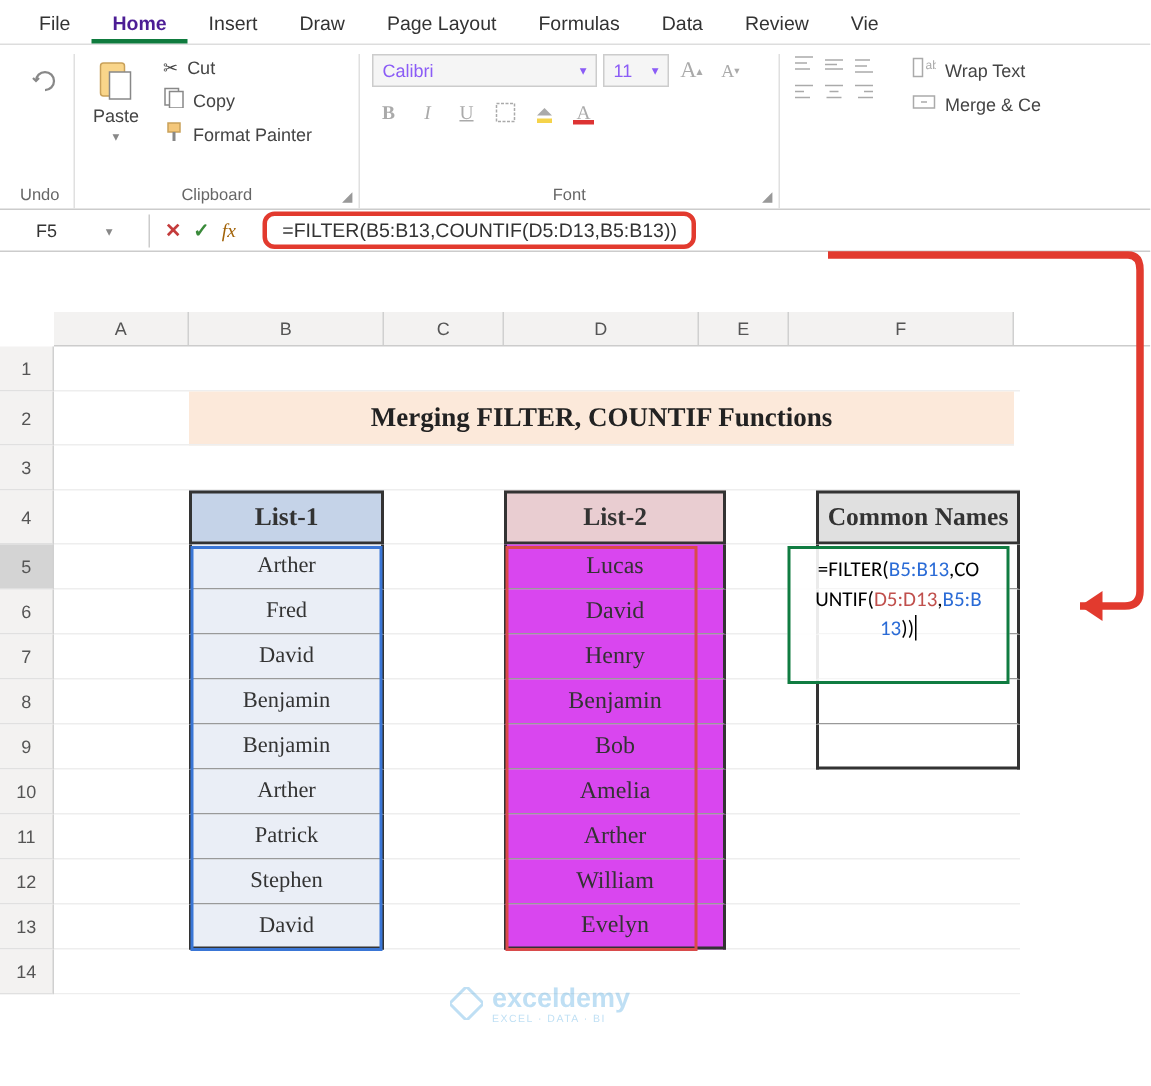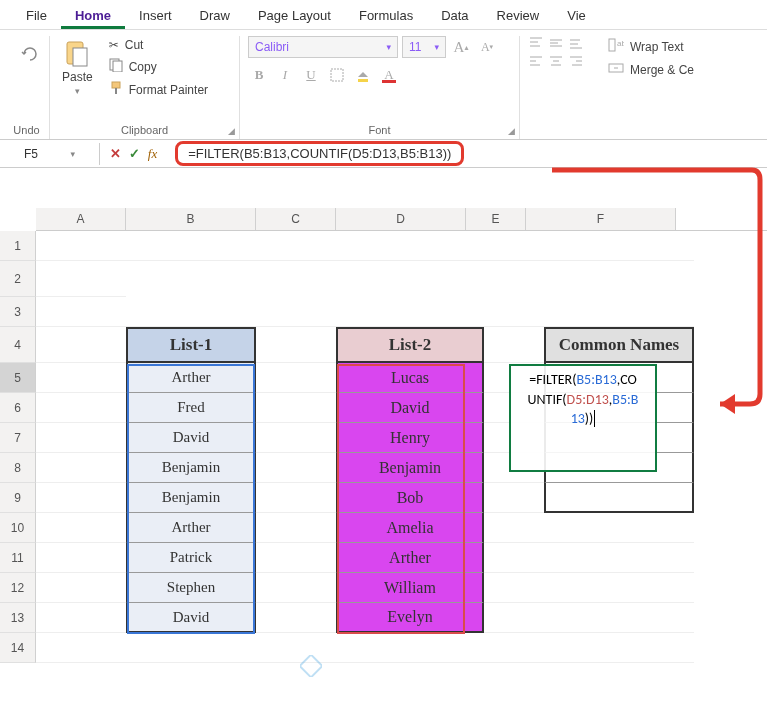--- a/index.html
+++ b/index.html
@@ -38,21 +38,21 @@
 .sheet-wrap { position: relative; overflow: hidden; }
 .col-headers { display: flex; margin-left: 36px; border-bottom: 1px solid #ccc; }
 .ch { background: #f3f2f1; border-right: 1px solid #d0d0d0; text-align: center; font-size: 12px; color: #555; padding: 4px 0; }
 .ch.A { width: 90px; } .ch.B { width: 130px; } .ch.C { width: 80px; }
 .ch.D { width: 130px; } .ch.E { width: 60px; } .ch.F { width: 150px; }
 .row { display: flex; }
 .rh { width: 36px; background: #f3f2f1; border-right: 1px solid #d0d0d0; border-bottom: 1px solid #e0e0e0; text-align: center; font-size: 12px; color: #555; display: flex; align-items: center; justify-content: center; }
 .rh.sel { background: #d4d4d4; }
 .cell { border-bottom: 1px solid #eee; font-size: 14px; display: flex; align-items: center; justify-content: center; }
 .cell.A { width: 90px; } .cell.B { width: 130px; } .cell.C { width: 80px; }
-.cell.D { width: 148px; } .cell.E { width: 60px; } .cell.F { width: 150px; }
+.cell.D { width: 148px; } .cell.E { width: 60px; } .cell.F { width: 136px; }
 .r { height: 30px; }
 .r.tall { height: 36px; }
 
 
 .title-banner { background: #fce9da; font-family: "Times New Roman", serif; font-weight: bold; font-size: 18px; color: #222; }
 .th1 { background: #c5d3e8; border: 2px solid #333; font-family: "Times New Roman", serif; font-size: 17px; font-weight: bold; }
 .th2 { background: #e9cdd1; border: 2px solid #333; font-family: "Times New Roman", serif; font-size: 17px; font-weight: bold; }
 .th3 { background: #e0e0e0; border: 2px solid #333; font-family: "Times New Roman", serif; font-size: 17px; font-weight: bold; }
 .td1 { background: #eaeef6; border-left: 2px solid #333; border-right: 2px solid #333; border-bottom: 1px solid #999; font-family: "Times New Roman", serif; font-size: 15px; }
 .td2 { background: #d946ef; border-left: 2px solid #333; border-right: 2px solid #333; border-bottom: 1px solid #999; font-family: "Times New Roman", serif; font-size: 16px; }
@@ -270,20 +270,21 @@
       <div class="cell B"></div>
       <div class="cell C"></div>
       <div class="cell D"></div>
       <div class="cell E"></div>
       <div class="cell F"></div>
     </div>
 
   <div class="row r tall">
       <div class="rh">2</div>
       <div class="cell A"></div>
+      <div class="cell B title-banner" style="width:550px;justify-content:center">Merging FILTER, COUNTIF Functions</div>
     </div>
 
   <div class="row r">
       <div class="rh">3</div>
       <div class="cell A"></div>
       <div class="cell B"></div>
       <div class="cell C"></div>
       <div class="cell D"></div>
       <div class="cell E"></div>
       <div class="cell F"></div>
@@ -386,31 +387,35 @@
       <div class="cell B"></div>
       <div class="cell C"></div>
       <div class="cell D"></div>
       <div class="cell E"></div>
       <div class="cell F"></div>
     </div>
 
   <div class="range-blue" style="left:127px;top:156px;width:128px;height:270px"></div>
   <div class="range-red" style="left:337px;top:156px;width:128px;height:270px"></div>
 
-  <div class="range-green" style="left:509px;top:156px;width:148px;height:108px">
+  <div class="range-green" style="left:525px;top:156px;width:148px;height:92px">
     <div class="cell-formula-ov" style="left:0;top:0;width:100%">
       <span class="tok-black">=FILTER(</span><span class="tok-blue">B5:B13</span><span class="tok-black">,CO</span><br>
       <span class="tok-black">UNTIF(</span><span class="tok-red">D5:D13</span><span class="tok-black">,</span><span class="tok-blue">B5:B</span><br>
       <span class="tok-blue">13</span><span class="tok-black">))</span><span style="border-right:1px solid #000;margin-left:1px"></span>
     </div>
   </div>
 </div>
 
 <svg class="arrow" width="767" height="724" style="left:0;top:0">
   <path d="M 552 170 L 752 170 Q 760 170 760 180 L 760 394 Q 760 404 750 404 L 720 404" fill="none" stroke="#e23a2e" stroke-width="5"></path>
   <path d="M 720 404 L 735 394 L 735 414 Z" fill="#e23a2e"></path>
 </svg>
 
 <div class="wm">
   <svg width="22" height="22">
       <rect x="3" y="3" width="16" height="16" fill="none" stroke="#4aa6e0" stroke-width="2" transform="rotate(45 11 11)"></rect>
     </svg>
+  <div>
+    <div class="big">exceldemy</div>
+    <div style="font-size:7px">EXCEL · DATA · BI</div>
+  </div>
 </div>
 
 </body></html>

